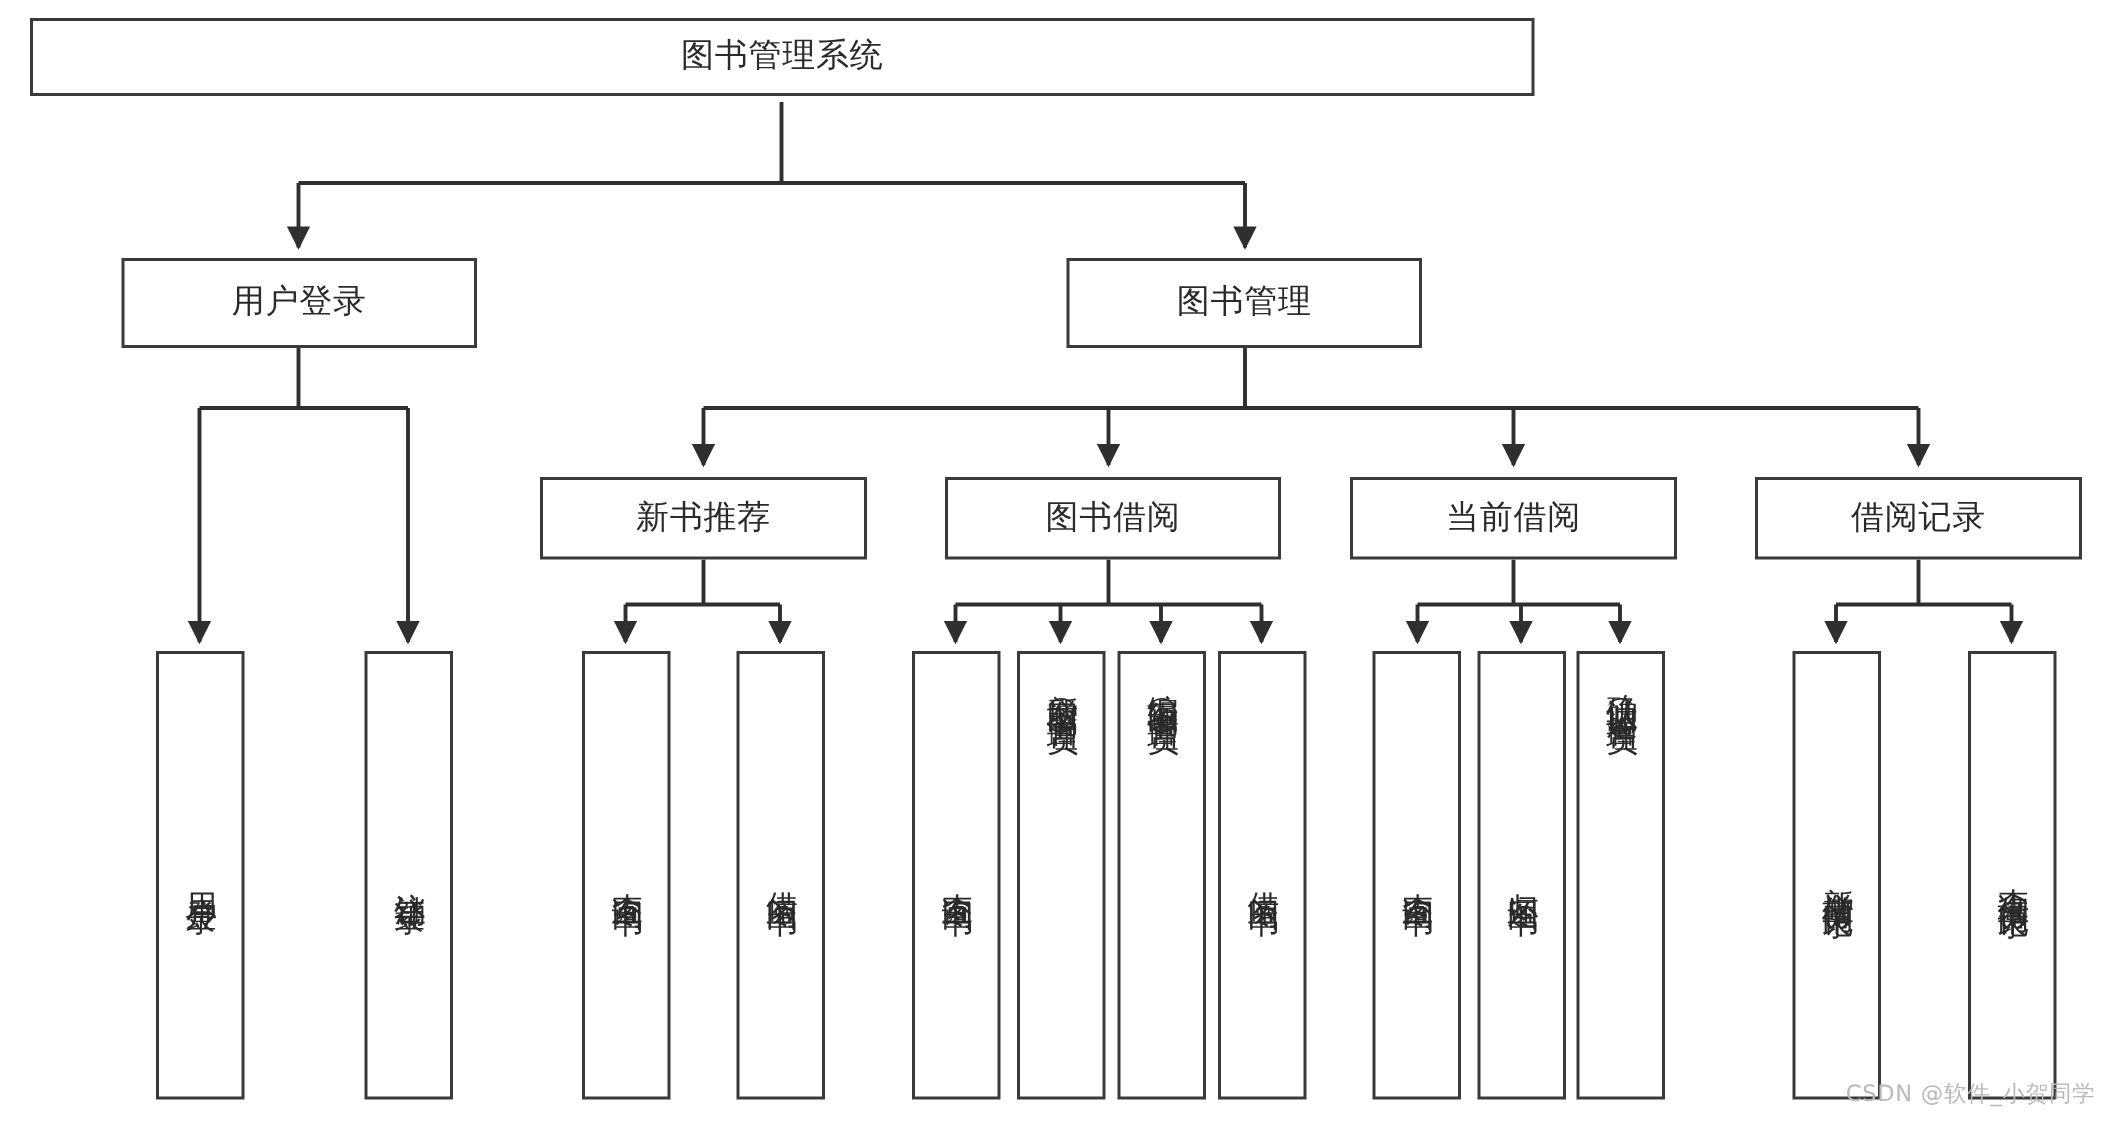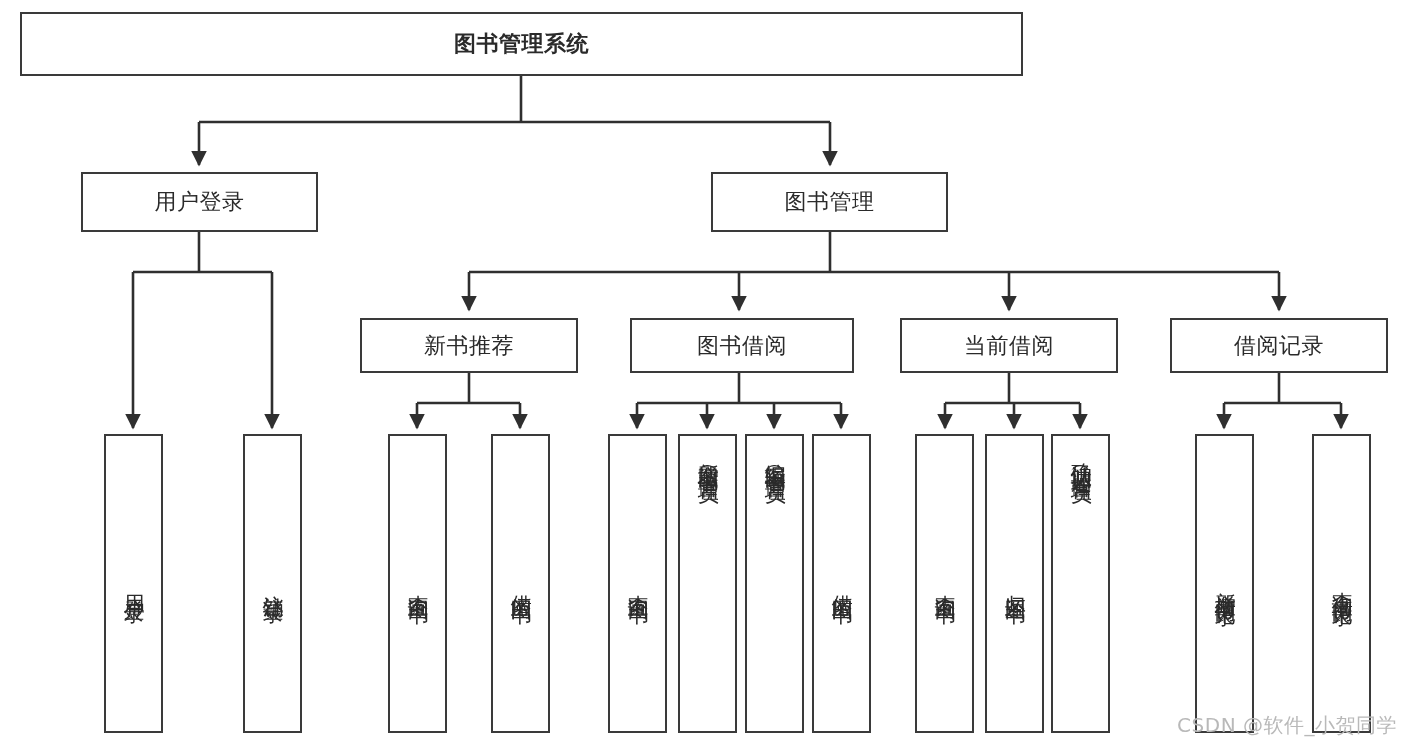--- a/index.html
+++ b/index.html
@@ -53,21 +53,21 @@
     white-space: nowrap;
   }
   .node.leaf.center-text {
     align-items: center;
     padding-top: 0;
   }
   .watermark {
     position: absolute;
     right: 8px;
     bottom: 8px;
-    font-size: 20px;
+    font-size: 15px;
     color: #b9b9b9;
     letter-spacing: 0.5px;
     white-space: nowrap;
     font-family: "DejaVu Sans", "Liberation Sans", sans-serif;
   }
 </style>
 </head>
 <body>
 
 <div id="canvas">
@@ -119,21 +119,21 @@
       <path d="M 1014 403 L 1014 428" marker-end="url(#arrow)"></path>
       <path d="M 1080 403 L 1080 428" marker-end="url(#arrow)"></path>
 
       <path d="M 1279 373 L 1279 403"></path>
       <path d="M 1224 403 L 1341 403"></path>
       <path d="M 1224 403 L 1224 428" marker-end="url(#arrow)"></path>
       <path d="M 1341 403 L 1341 428" marker-end="url(#arrow)"></path>
     </g>
   </svg>
 
-  <div class="node" style="left:20px; top:12px; width:1003px; height:64px;font-weight:bold;">
+  <div class="node" style="left:20px; top:12px; width:1003px; height:52px;">
     <span class="node-label">图书管理系统</span>
   </div>
 
   <div class="node" style="left:81px; top:172px; width:237px; height:60px;">
     <span class="node-label">用户登录</span>
   </div>
 
   <div class="node" style="left:360px; top:318px; width:218px; height:55px;">
     <span class="node-label">新书推荐</span>
   </div>

